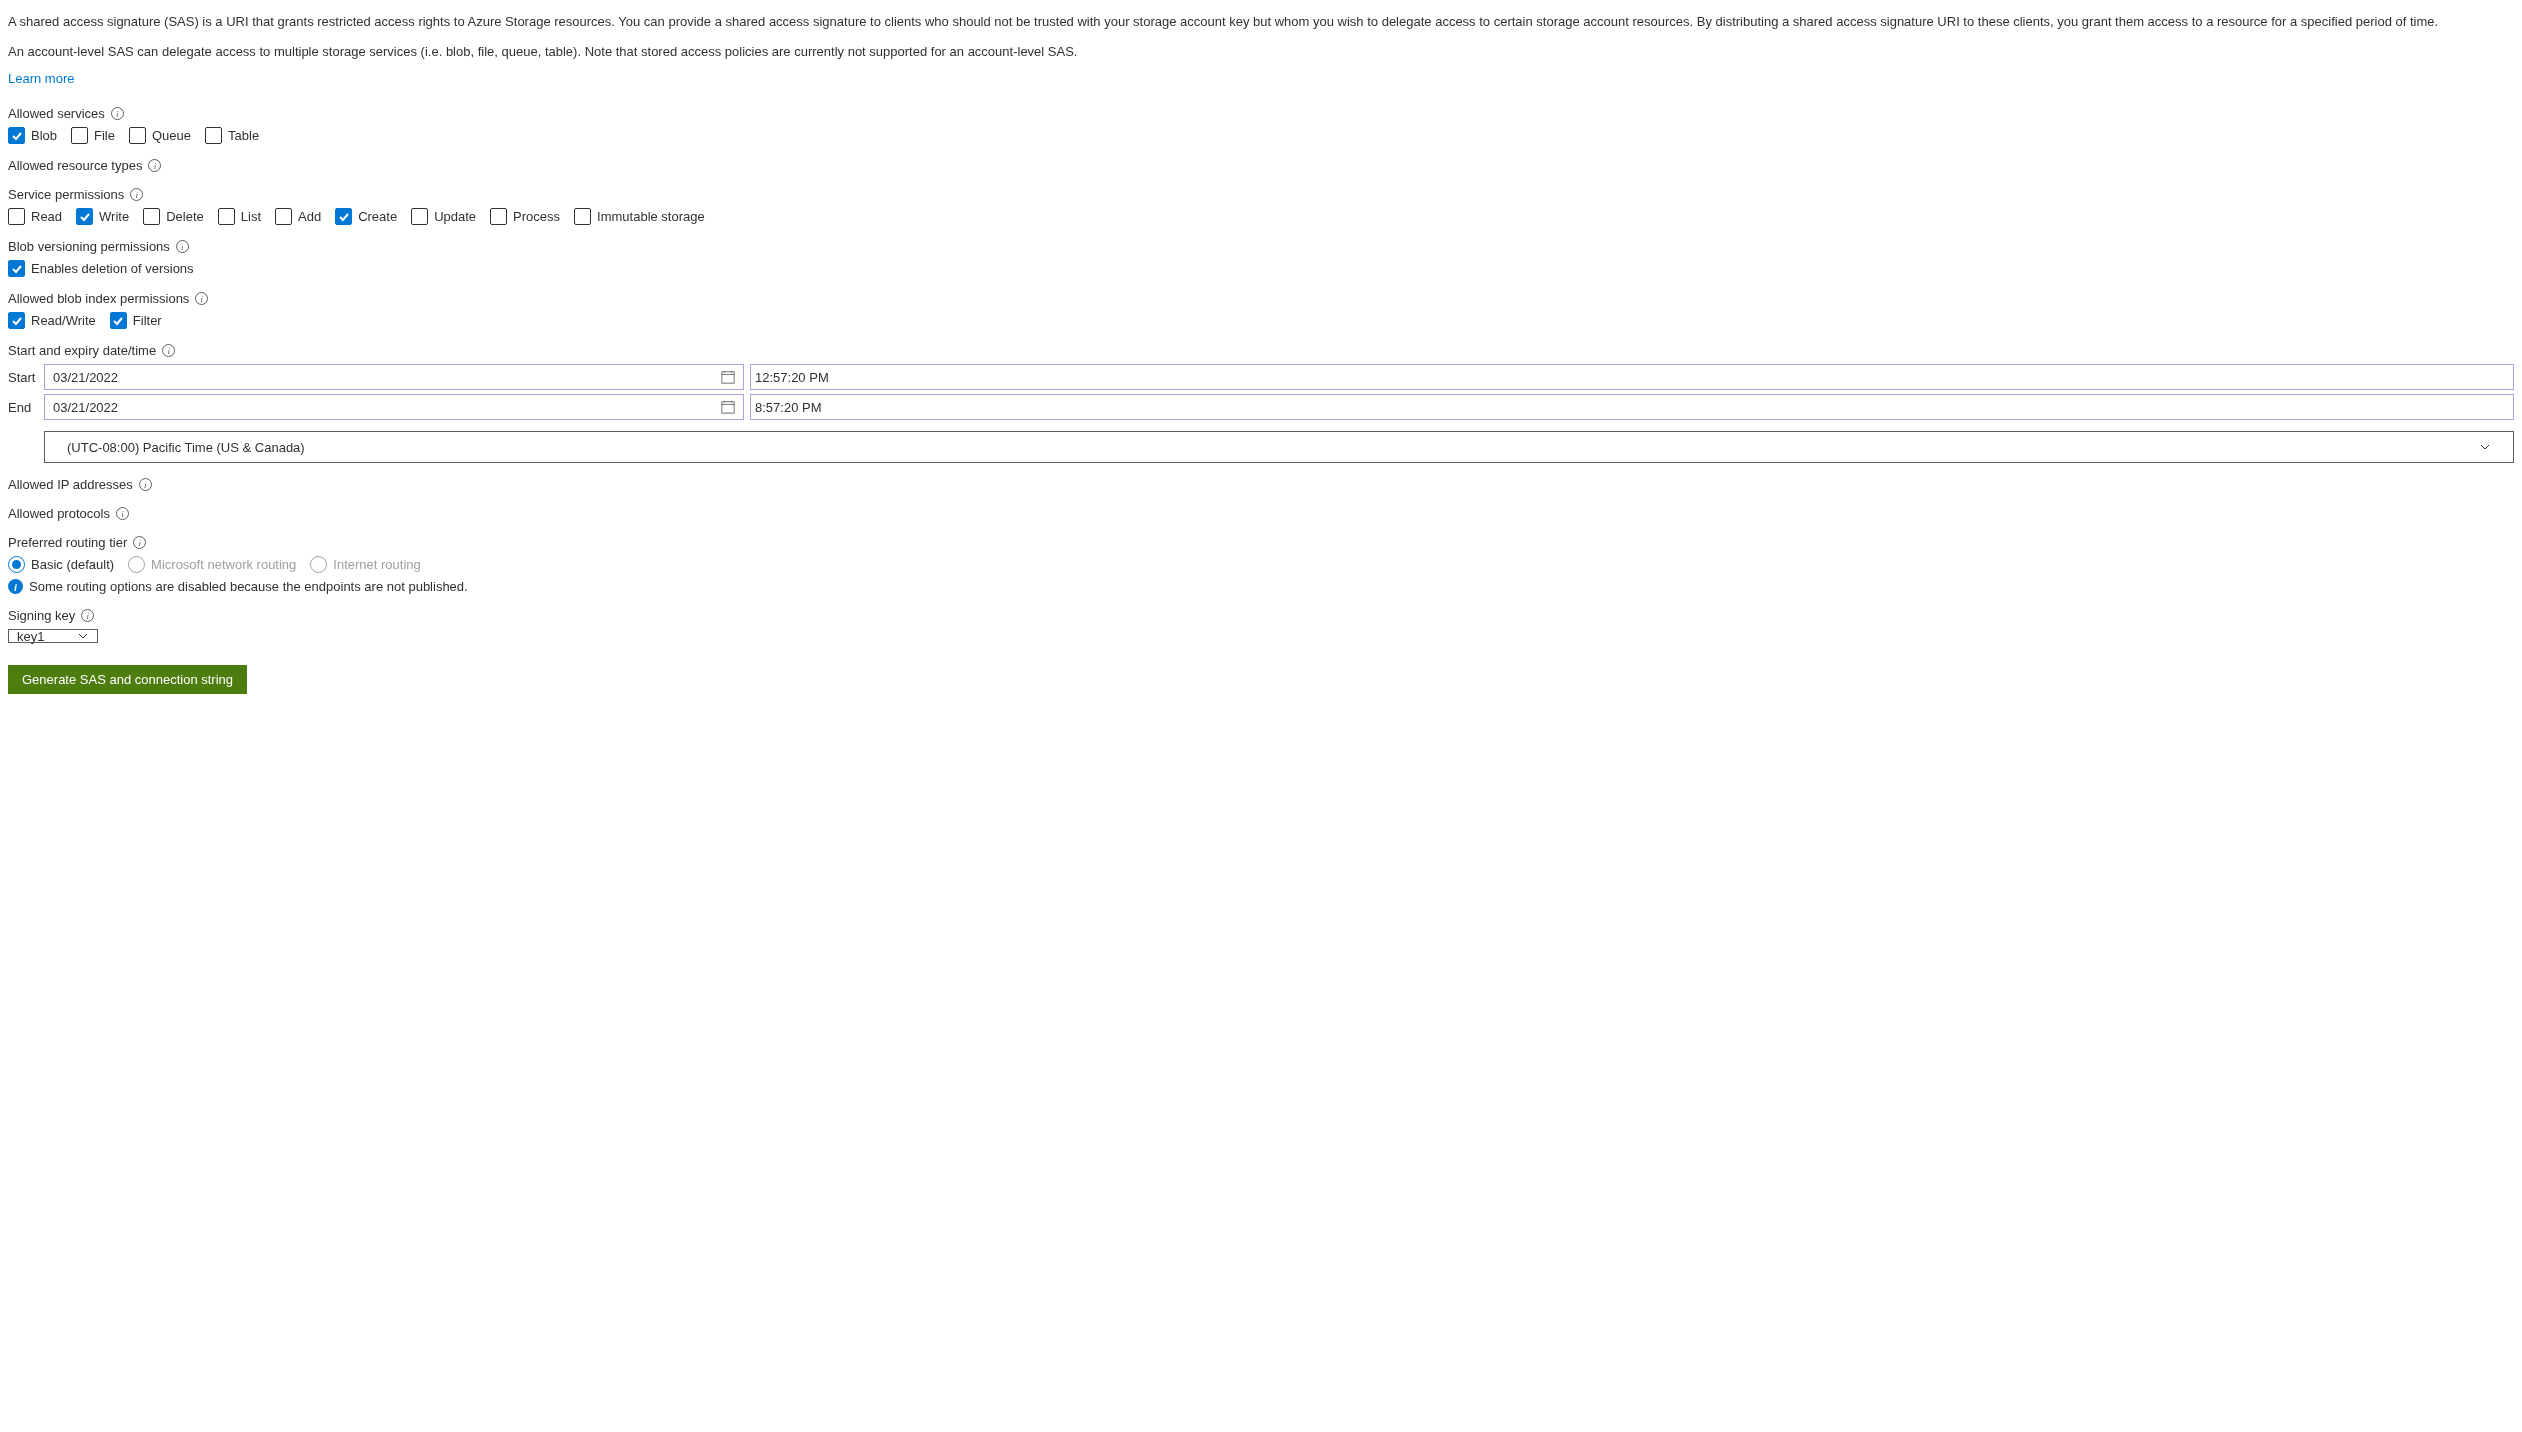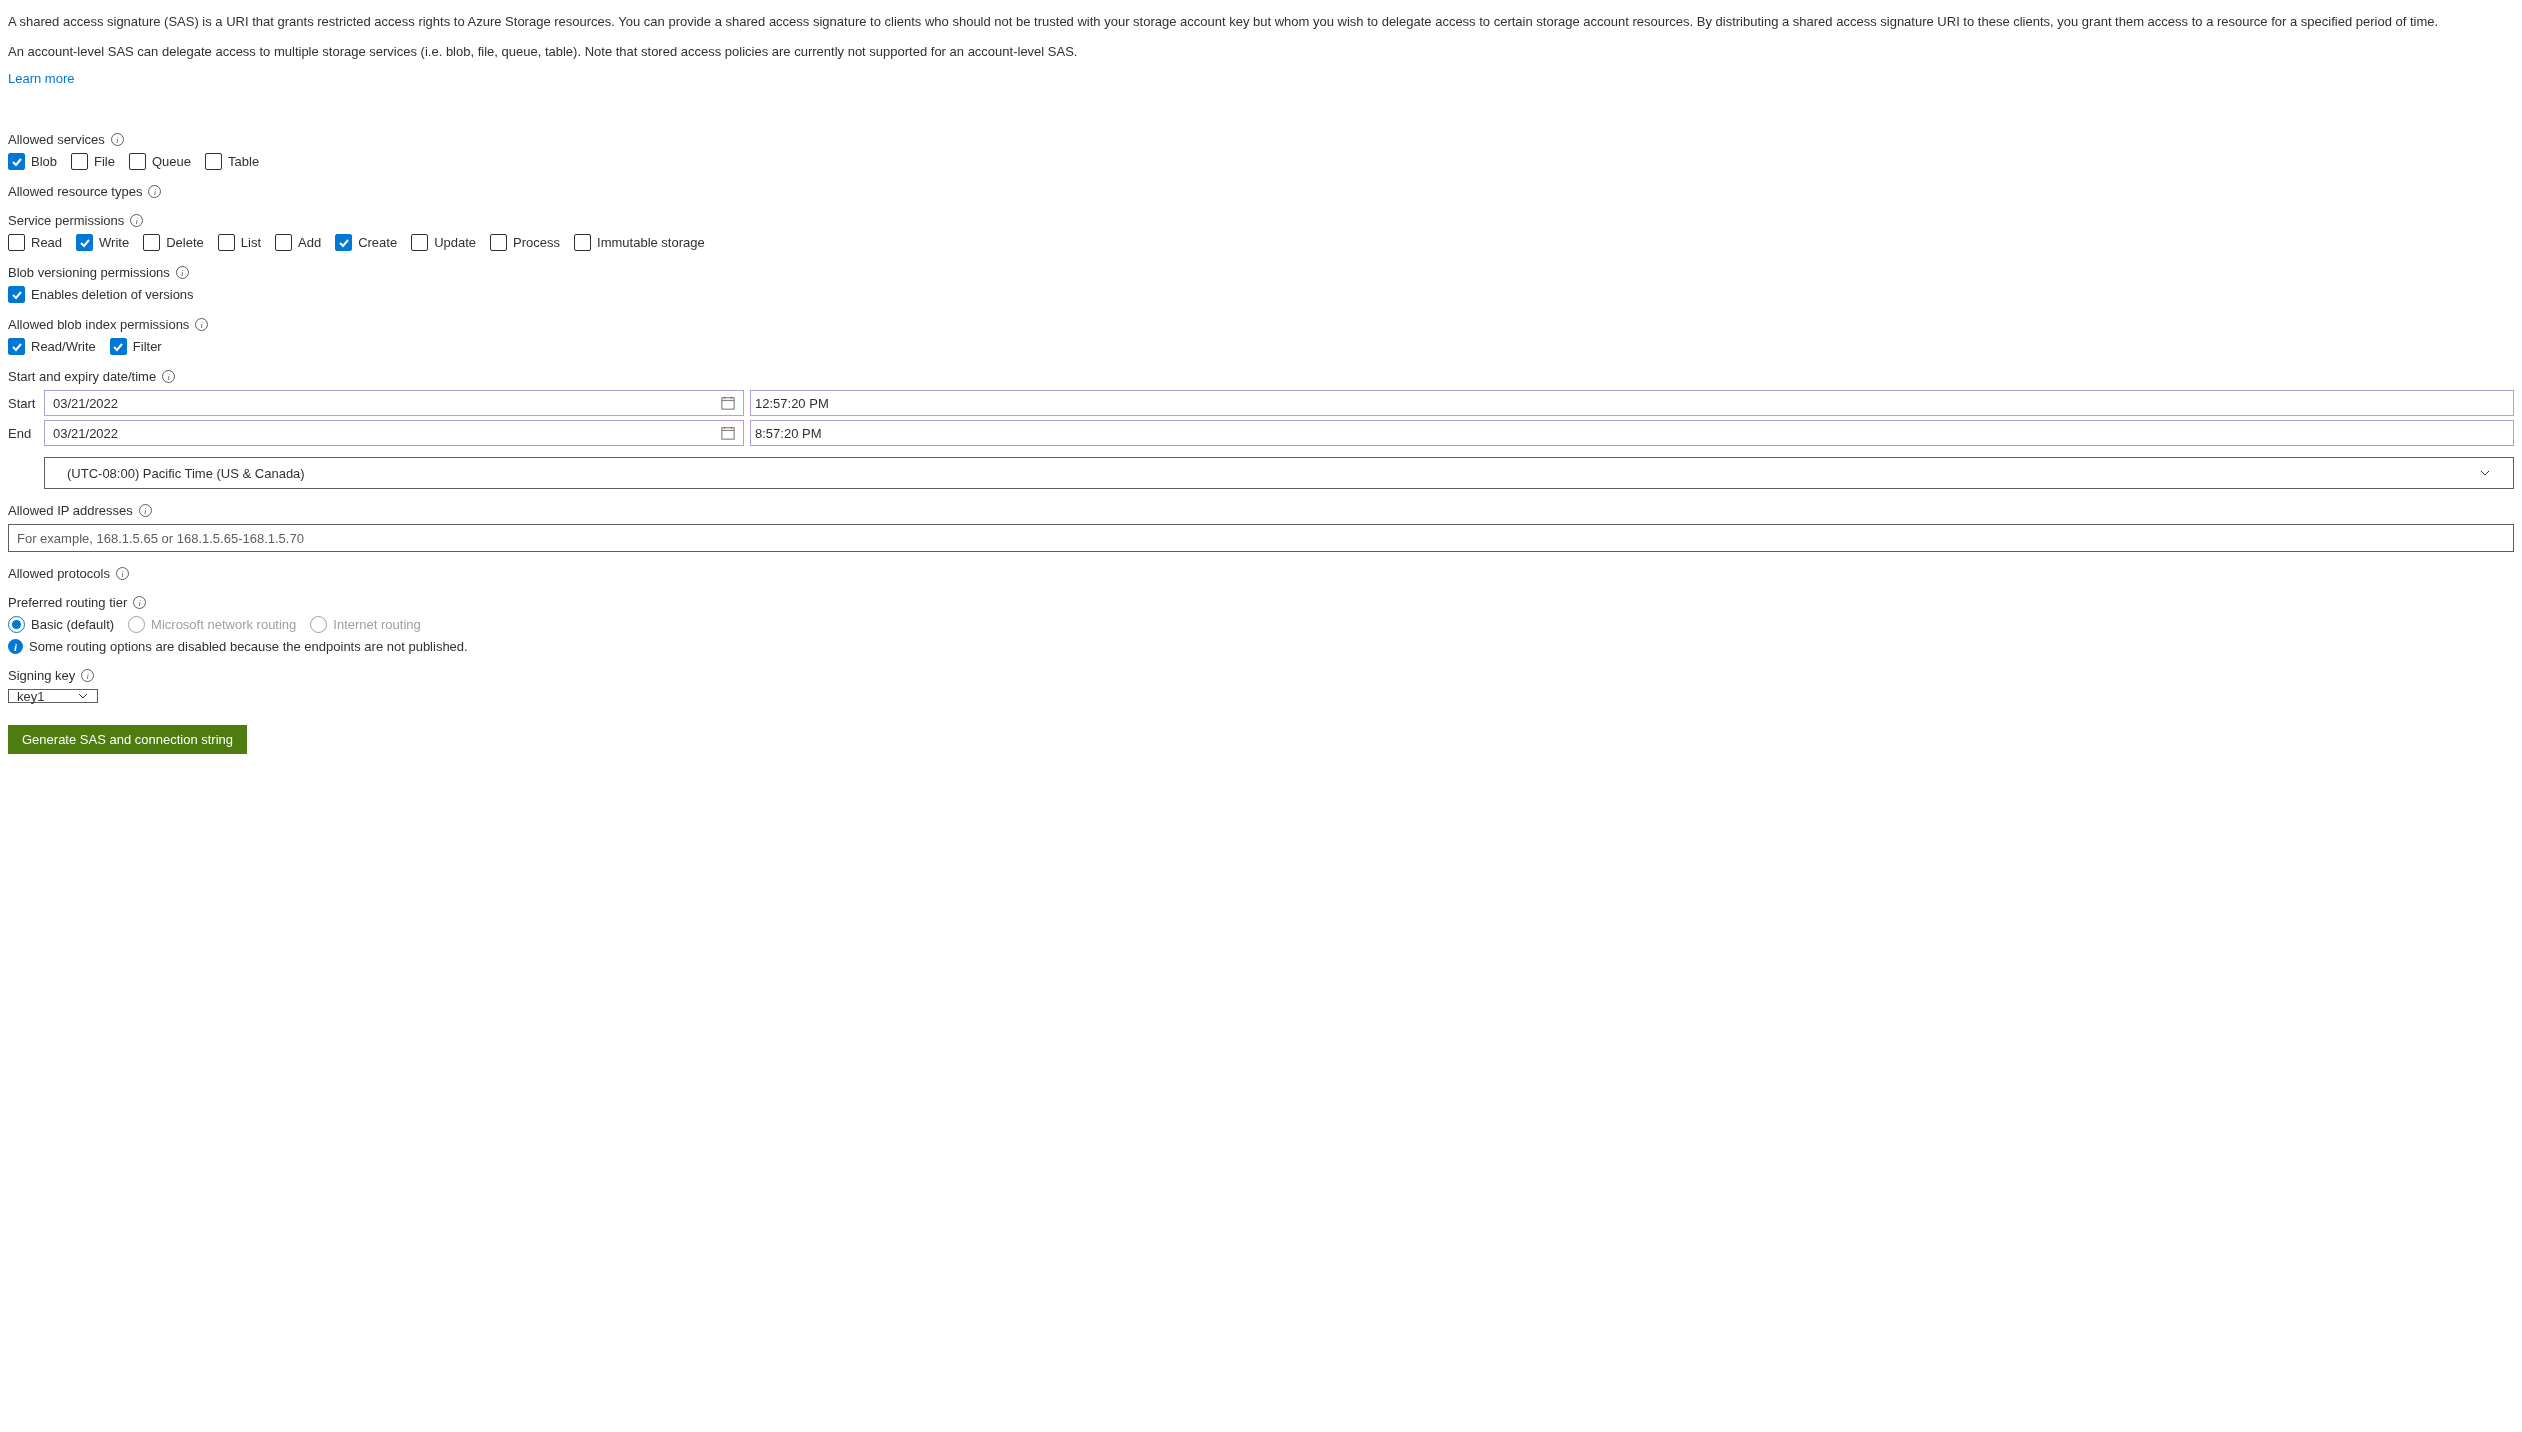--- a/index.html
+++ b/index.html
@@ -5,21 +5,21 @@
   * { box-sizing: border-box; }
   body {
     font-family: "Segoe UI", -apple-system, sans-serif;
     font-size: 13px;
     color: #323130;
     margin: 0;
     padding: 8px;
     background: #fff;
   }
   .desc { margin: 4px 0 10px 0; line-height: 1.5; }
-  .link { color: #0078d4; text-decoration: none; cursor: pointer; display: inline-block; margin-bottom: 32px; }
+  .link { color: #0078d4; text-decoration: none; cursor: pointer; display: inline-block; margin-bottom: 6px; }
   .section { margin: 14px 0 8px 0; }
   .section-label { display: flex; align-items: center; gap: 6px; margin-bottom: 6px; }
   .info-icon {
     display: inline-flex; align-items: center; justify-content: center;
     width: 13px; height: 13px; border: 1px solid #605e5c; border-radius: 50%;
     font-size: 9px; color: #605e5c; font-style: italic; font-family: Georgia, serif;
   }
   .info-filled {
     display:inline-flex; align-items:center; justify-content:center;
     width:15px; height:15px; background:#0078d4; color:#fff; border-radius:50%;
@@ -267,21 +267,20 @@
       </svg>
   </div>
 </div>
 
 
 <div class="section">
   <div class="section-label">
     <span>Allowed IP addresses</span>
     <span class="info-icon">i</span>
   </div>
-  <input class="text-input" placeholder="For example, 168.1.5.65 or 168.1.5.65-168.1.5.70" style="">
 </div>
 
 
 <div class="section">
   <div class="section-label">
     <span>Allowed protocols</span>
     <span class="info-icon">i</span>
   </div>
 </div>
 

